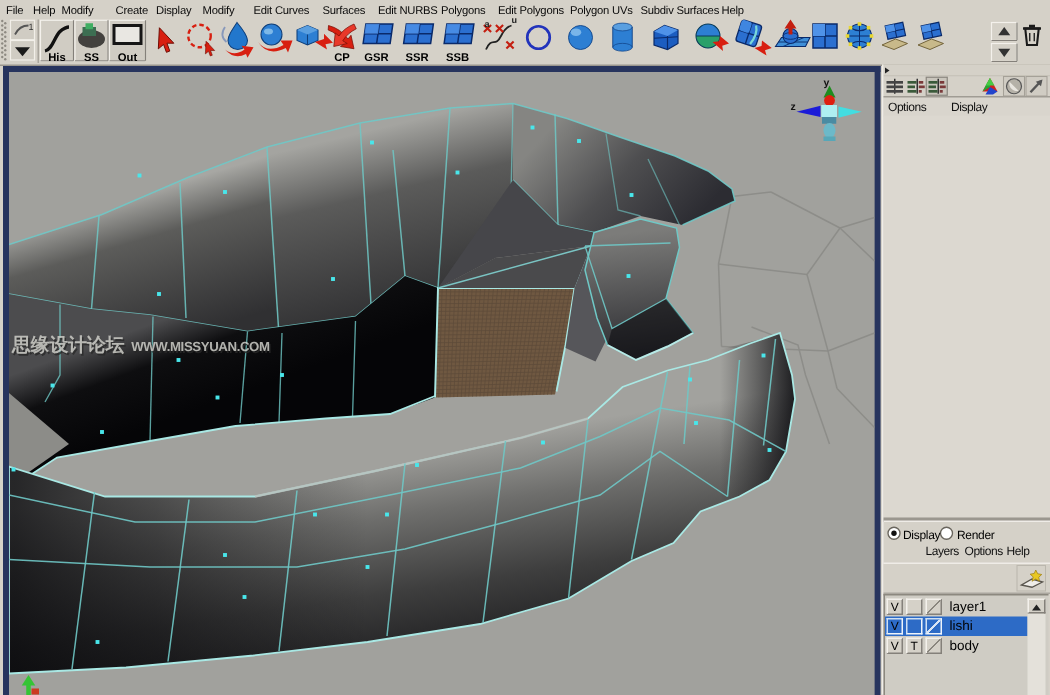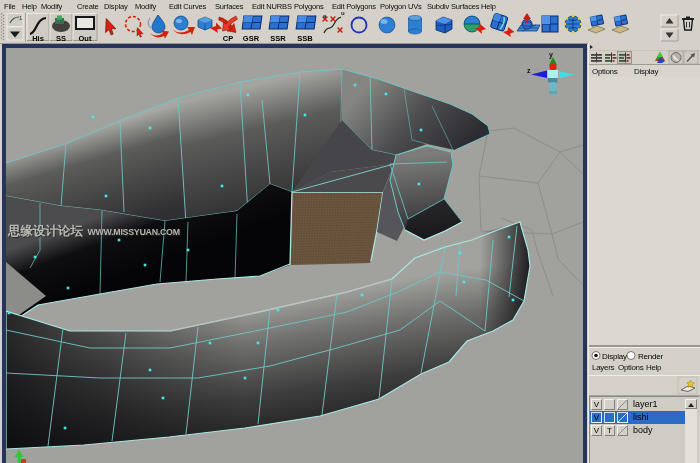--- a/index.html
+++ b/index.html
@@ -18,21 +18,21 @@
 
 #panel{position:absolute;left:588px;top:43px;width:112px;height:420px;background:#d5d1c8;border-left:1px solid #f0ede8;}
 #chanarea{position:absolute;left:0px;top:34px;width:112px;height:268px;background:#dcd8d0;}
 #namerow{position:absolute;left:0px;top:34px;width:112px;height:18px;background:#e6e3dd;border-bottom:1px solid #cfccc5;}
 #namerow b{position:absolute;left:2px;top:4px;font-size:8.5px;letter-spacing:-0.3px;color:#000;}
 #chmenu{position:absolute;left:0px;top:21px;width:112px;height:13px;background:#d9d5cd;border-top:1px solid #a09c94;}
 #chmenu span{position:absolute;top:2px;font-size:8px;letter-spacing:-0.3px;color:#111;}
 #sep1{position:absolute;left:0;top:302px;width:112px;height:2px;background:#9b978f;border-bottom:1px solid #efece7;}
 #radiorow{position:absolute;left:0;top:306px;width:112px;height:13px;font-size:8.5px;color:#000;}
 #laymenu{position:absolute;left:0;top:320px;width:112px;height:12px;font-size:8px;letter-spacing:-0.3px;color:#111;border-bottom:1px solid #efece7;}
-#laymenu span{position:absolute;top:0px;}
+#laymenu span{position:absolute;top:0px;margin-left:25px;}
 #laytool{position:absolute;left:0;top:333px;width:112px;height:19px;background:#d5d1c8;border-bottom:1px solid #aaa69e;}
 #laylist{position:absolute;left:0;top:353px;width:109px;height:67px;background:#cfccc4;border-top:1px solid #8c887f;border-left:1px solid #8c887f;}
 .lrow{position:absolute;left:0;width:95px;height:13px;}
 .lrow .nm{position:absolute;left:43px;top:1px;font-size:9px;color:#000;}
 .cbx{position:absolute;top:1px;width:11px;height:11px;background:#d5d1c8;border-top:1px solid #f4f1ec;border-left:1px solid #f4f1ec;border-right:1px solid #84807a;border-bottom:1px solid #84807a;box-sizing:border-box;font-size:8px;text-align:center;line-height:9px;color:#000;}
 .diag{background-color:#d5d1c8;background-image:linear-gradient(135deg, transparent 45%, #8a867e 45%, #8a867e 55%, transparent 55%);}
 .lrow.sel span.diag{background-color:#2d6bc6;background-image:linear-gradient(135deg, transparent 45%, #d8e4f4 45%, #d8e4f4 55%, transparent 55%);}
 #scrollup{position:absolute;left:95px;top:2px;width:12px;height:10px;background:#d5d1c8;border-top:1px solid #f4f1ec;border-left:1px solid #f4f1ec;border-right:1px solid #84807a;border-bottom:1px solid #84807a;box-sizing:border-box;}
 #scrollup:after{content:"";position:absolute;left:2px;top:2.5px;border-left:3.5px solid transparent;border-right:3.5px solid transparent;border-bottom:4px solid #222;}
 #scrolltrack{position:absolute;left:95px;top:12px;width:12px;height:55px;background:#e4e1da;}

